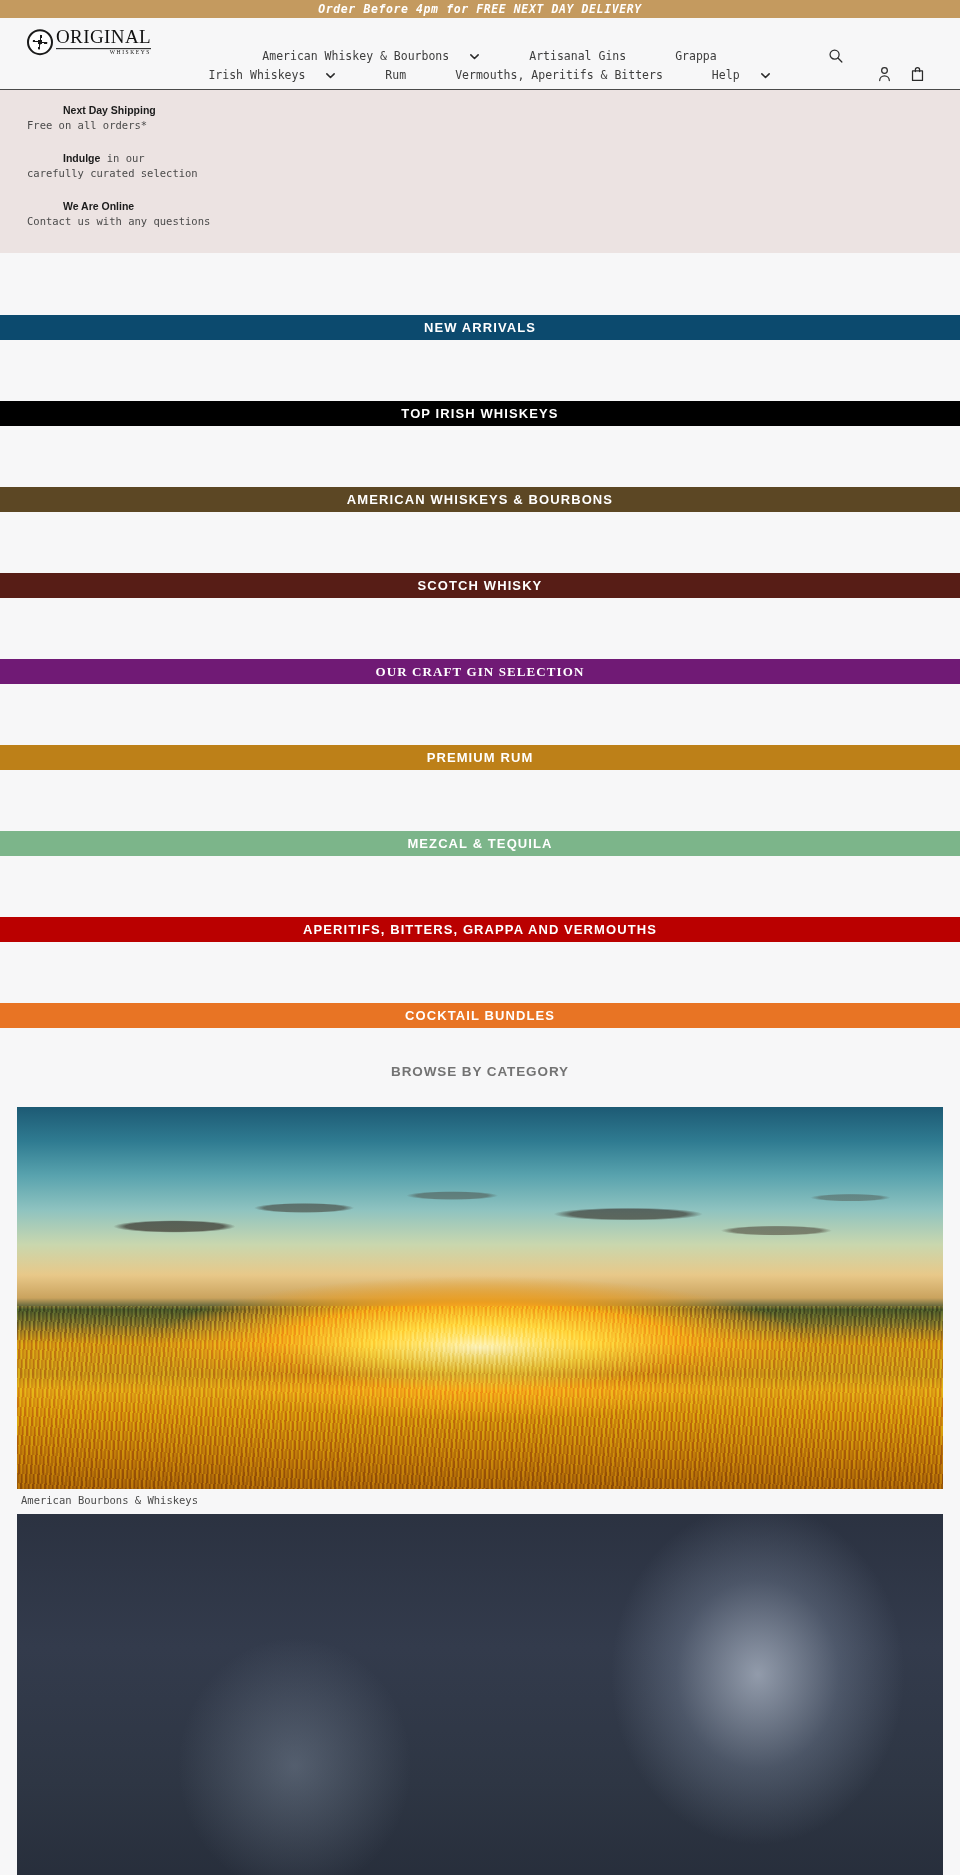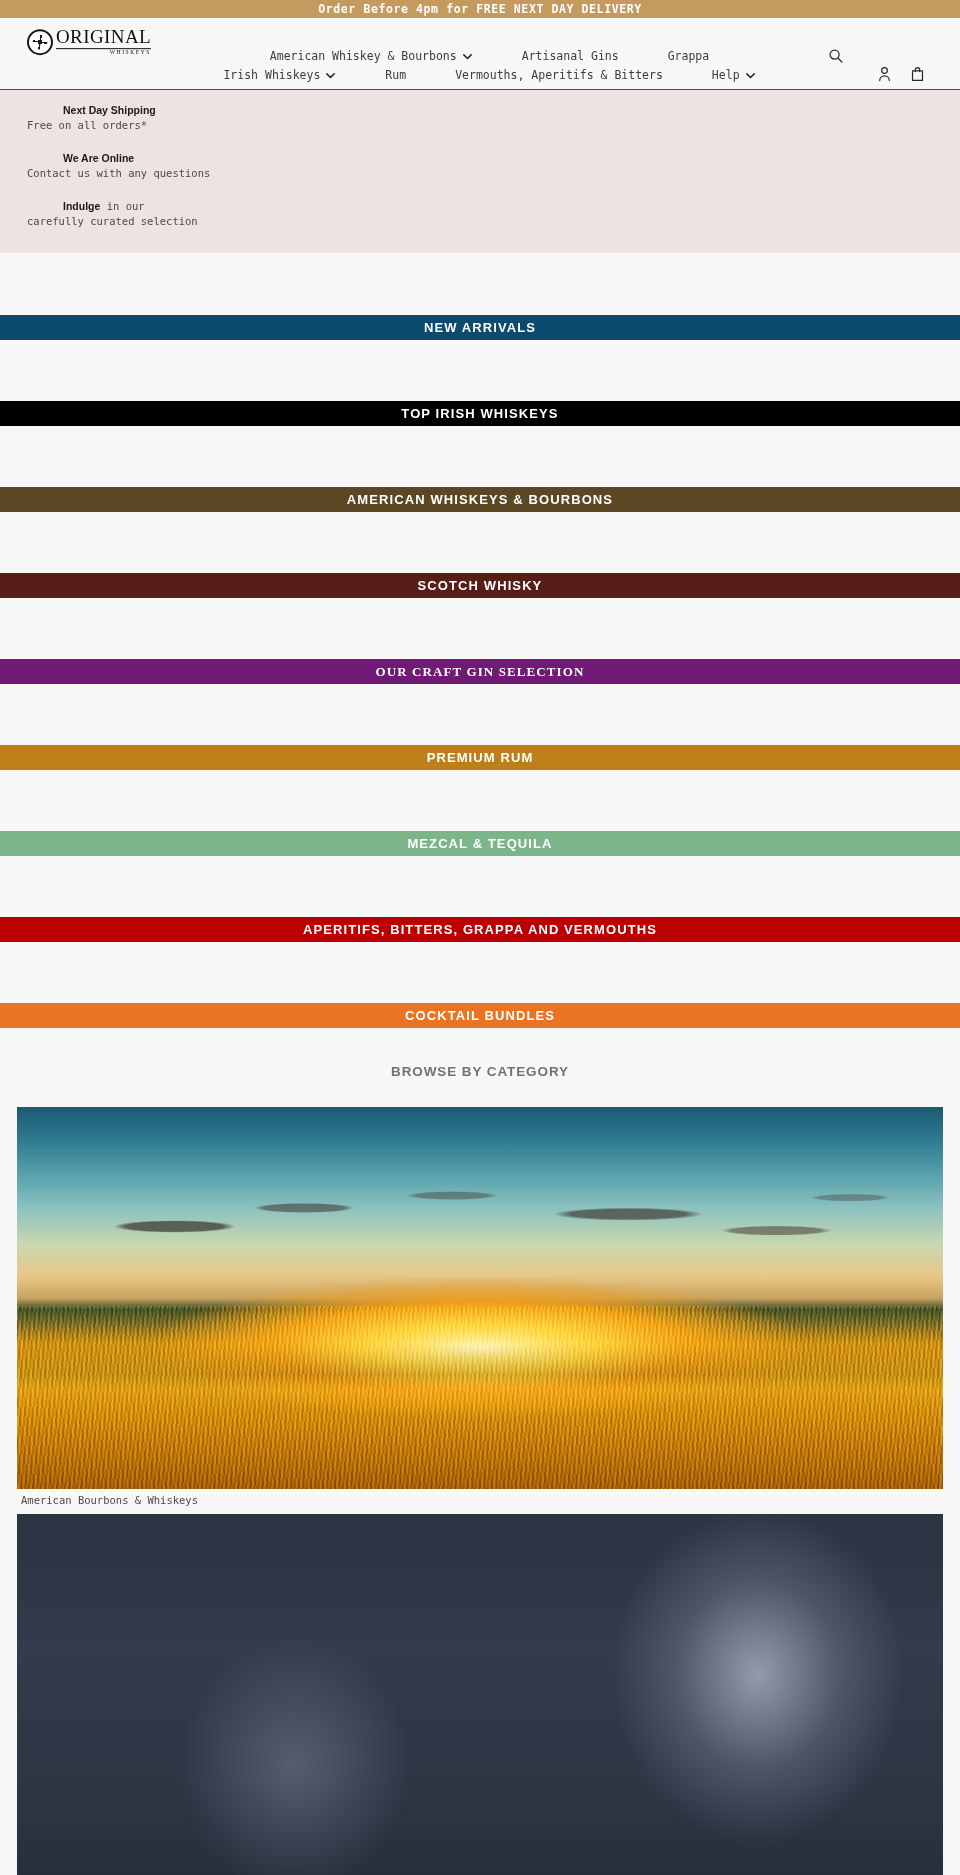--- a/index.html
+++ b/index.html
@@ -95,21 +95,21 @@
     align-content: flex-start;
     column-gap: 22px;
     row-gap: 5px;
   }
   .nav-item {
     font-family: "DejaVu Sans Mono", monospace;
     font-size: 11.5px;
     color: #3d3d3d;
     display: flex;
     align-items: center;
-    gap: 5px;
+    gap: 20px;
     white-space: nowrap;
     cursor: pointer;
     margin-left: 27px;
   }
   .chev { display: inline-block; width: 11px; height: 11px; flex: 0 0 auto; }
 
   .header-actions {
     position: absolute;
     right: 22px;
     top: 0;
@@ -235,21 +235,21 @@
     font-family: "DejaVu Sans Mono", monospace;
     font-size: 10.5px;
     color: #4a4a4a;
     padding: 4px 0 4px 4px;
     line-height: 14px;
   }
 </style>
 </head>
 <body>
 
-<div class="announce" style="background: rgb(196, 154, 95); color: rgb(255, 255, 255);">Order Before 4pm for FREE NEXT DAY DELIVERY</div>
+<div class="announce" style="background: rgb(196, 154, 95); color: rgb(255, 255, 255); font-style: italic;">Order Before 4pm for FREE NEXT DAY DELIVERY</div>
 
 <header class="header">
 
   <div class="logo">
     <span class="logo-emblem"></span>
     <span class="logo-text">
       <span class="logo-word">ORIGINAL</span>
       <span class="logo-rule"></span>
       <span class="logo-sub">WHISKEYS</span>
     </span>
@@ -309,26 +309,26 @@
     </span>
   </div>
 </header>
 
 <section class="info-strip" style="background: rgb(236, 227, 226);">
   <div class="info-block">
     <div class="info-title"><span>Next Day Shipping</span><span class="light"></span></div>
     <div class="info-desc">Free on all orders*</div>
   </div>
   <div class="info-block">
+    <div class="info-title"><span>Indulge</span><span class="light"> in our</span></div>
+    <div class="info-desc">carefully curated selection</div>
+  </div>
+  <div class="info-block">
     <div class="info-title"><span>We Are Online</span><span class="light"></span></div>
     <div class="info-desc">Contact us with any questions</div>
-  </div>
-  <div class="info-block">
-    <div class="info-title"><span>Indulge</span><span class="light"> in our</span></div>
-    <div class="info-desc">carefully curated selection</div>
   </div>
 </section>
 
 <div class="shelf tall"></div>
 
 <section class="collection">
   <div class="band" style="background: #0c4a6e;">NEW ARRIVALS</div>
   <div class="shelf"></div>
 </section>
 

